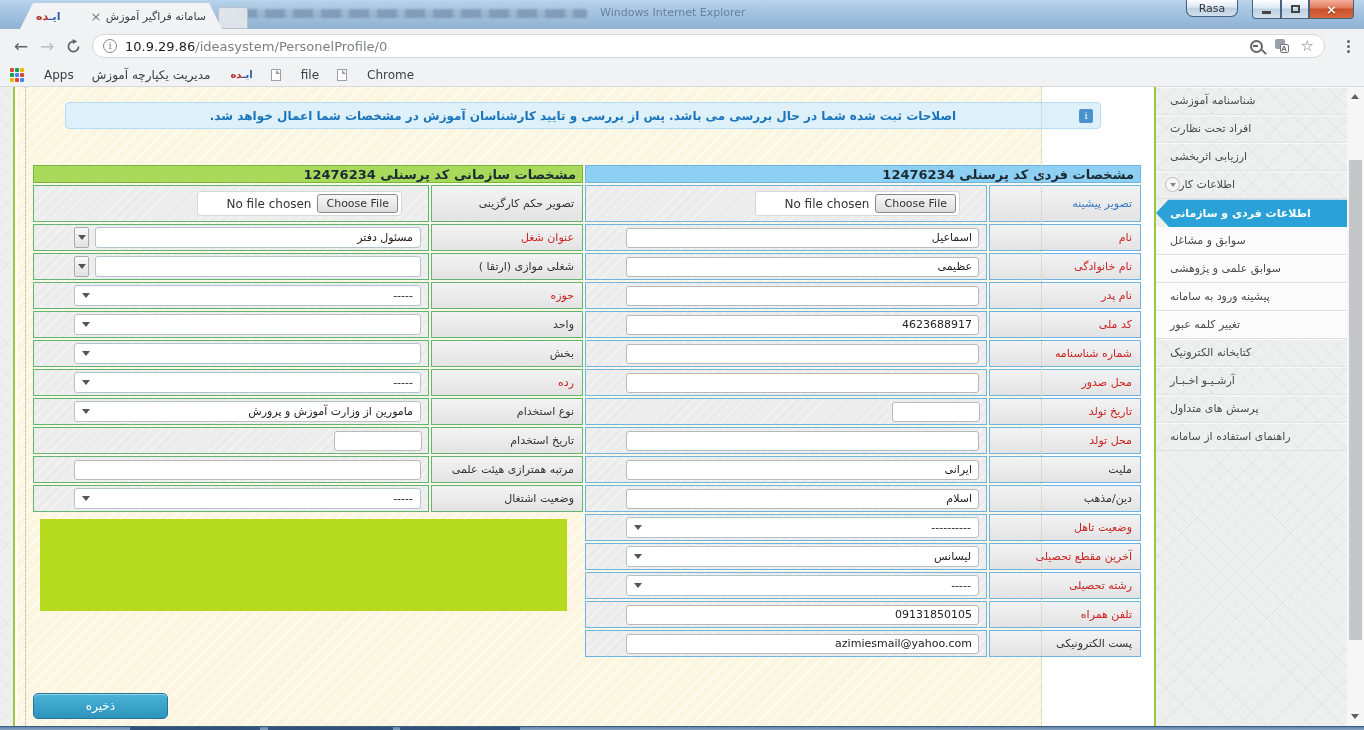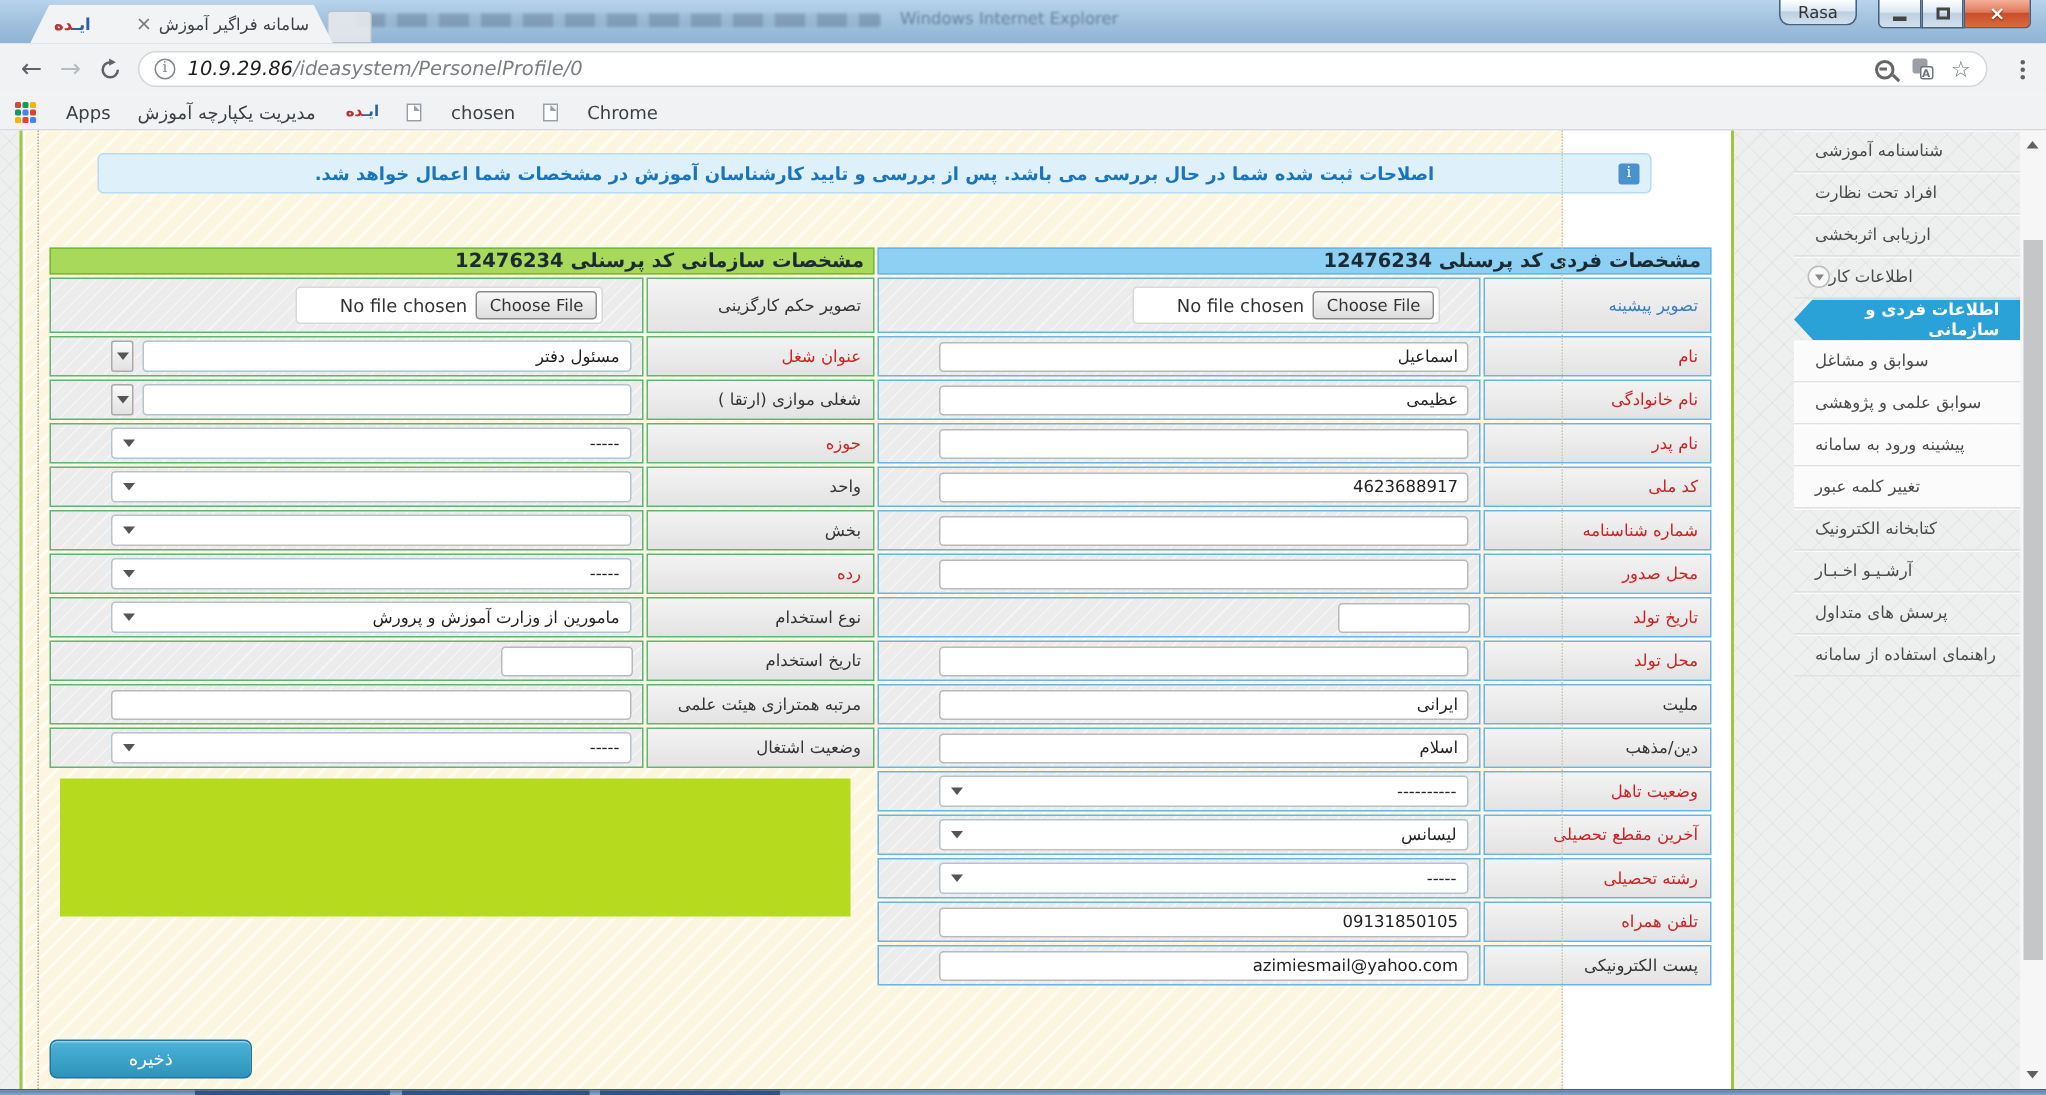--- a/index.html
+++ b/index.html
@@ -40,21 +40,21 @@
   
   #toolbar { position:absolute; left:0; top:29px; width:100%; height:34px; background:#f1f2f4;
     display:flex; align-items:center; padding:0 8px; }
   .navbtn { width:26px; text-align:center; font-size:17px; color:#5f6368; }
   .navbtn.disabled { color:#b8bcc0; }
   #reload-icon { width:26px; display:flex; justify-content:center; }
   #addressbar { flex:1; height:24px; margin:0 10px 0 6px; background:#fff; border:1px solid #d4d6d9;
     border-radius:13px; display:flex; align-items:center; padding:0 10px; }
   #info-icon { width:14px; height:14px; border:1px solid #80868b; border-radius:50%;
     color:#80868b; font-size:10px; line-height:12px; text-align:center; font-family:"DejaVu Serif",serif; margin-right:8px; }
-  #url { flex:1; font-size:13px; color:#202124; white-space:nowrap; overflow:hidden;font-style:italic; }
+  #url { flex:1; font-size:13px; color:#202124; white-space:nowrap; overflow:hidden; }
   #url .path { color:#7a7f85; }
   .abar-icons { display:flex; align-items:center; gap:12px; margin-left:8px; }
   #zoom-icon { position:relative; width:13px; height:13px; border:2px solid #666; border-radius:50%; }
   #zoom-icon::before { content:""; position:absolute; left:1px; top:3px; width:5px; height:2px; background:#666; }
   #zoom-icon::after { content:""; position:absolute; left:9px; top:9px; width:6px; height:2px; background:#666; transform:rotate(45deg); }
   #translate-icon { position:relative; width:14px; height:14px; }
   #translate-icon .b1 { position:absolute; left:0; top:0; width:10px; height:10px; background:#9aa0a6; border-radius:2px; }
   #translate-icon .b2 { position:absolute; right:0; bottom:0; width:9px; height:9px; background:#fff; border:1px solid #70757a;
     border-radius:2px; font-size:7px; line-height:8px; text-align:center; color:#70757a; font-weight:bold; }
   #star-icon { font-size:15px; color:#70757a; line-height:15px; }
@@ -142,21 +142,21 @@
   #save-btn { position:absolute; left:16px; top:606px; width:135px; height:26px;
     background:linear-gradient(180deg,#4cb4d8,#2d93ba); border:1px solid #23759c; border-radius:5px;
     color:#fff; font-size:12px; display:flex; align-items:center; justify-content:center;
     box-shadow:inset 0 1px 0 rgba(255,255,255,.4); }
 
   
   #sidebar { position:absolute; left:1154px; top:87px; width:193px; bottom:4px;
     border-left:2px solid #9dc83e;
     background-color:#eef0ef;
     background-image:repeating-linear-gradient(45deg, rgba(0,0,0,.03) 0 1px, transparent 1px 11px),
-                     repeating-linear-gradient(-45deg, rgba(0,0,0,.03) 0 1px, transparent 1px 11px);padding-left:40px; }
+                     repeating-linear-gradient(-45deg, rgba(0,0,0,.03) 0 1px, transparent 1px 11px); }
   .sitem { position:relative; height:28px; display:flex; align-items:center; justify-content:flex-end;
     padding:0 14px; font-size:11px; color:#4a4a4a; direction:rtl;
     border-bottom:1px solid #e0e0e0; box-shadow:inset 0 1px 0 rgba(255,255,255,.7); }
   .sitem.sub { background:#fbfbfb; background-image:none; }
   .sitem.active { background:#2aa2d8; background-image:none; color:#fff; font-weight:bold; border-bottom:none;
     clip-path:polygon(0 50%, 13px 0, 100% 0, 100% 100%, 13px 100%); padding-right:14px; }
   .sitem .drop { display:none; position:absolute; left:9px; top:6px; width:15px; height:15px; border-radius:50%;
     background:#f7f7f7; border:1px solid #bbb; align-items:center; justify-content:center; }
   .sitem.has-icon .drop { display:flex; }
   .sitem .drop i { width:0; height:0; border-left:3px solid transparent; border-right:3px solid transparent; border-top:4px solid #888; }
@@ -239,21 +239,21 @@
         <i style="background:#4285f4"></i>
     </span>
     <span>Apps</span>
   </span>
   <span class="bm">
     <span dir="rtl">مدیریت یکپارچه آموزش</span>
     <span class="bm-logo"><b>ایـ</b>ده</span>
   </span>
   <span class="bm">
     <span class="pageicon"></span>
-    <span>chosen</span>
+    <span>file</span>
   </span>
   <span class="bm">
     <span class="pageicon"></span>
     <span>Chrome</span>
   </span>
 </div>
 
 <div id="left-strip"></div>
 
 <div id="main">

